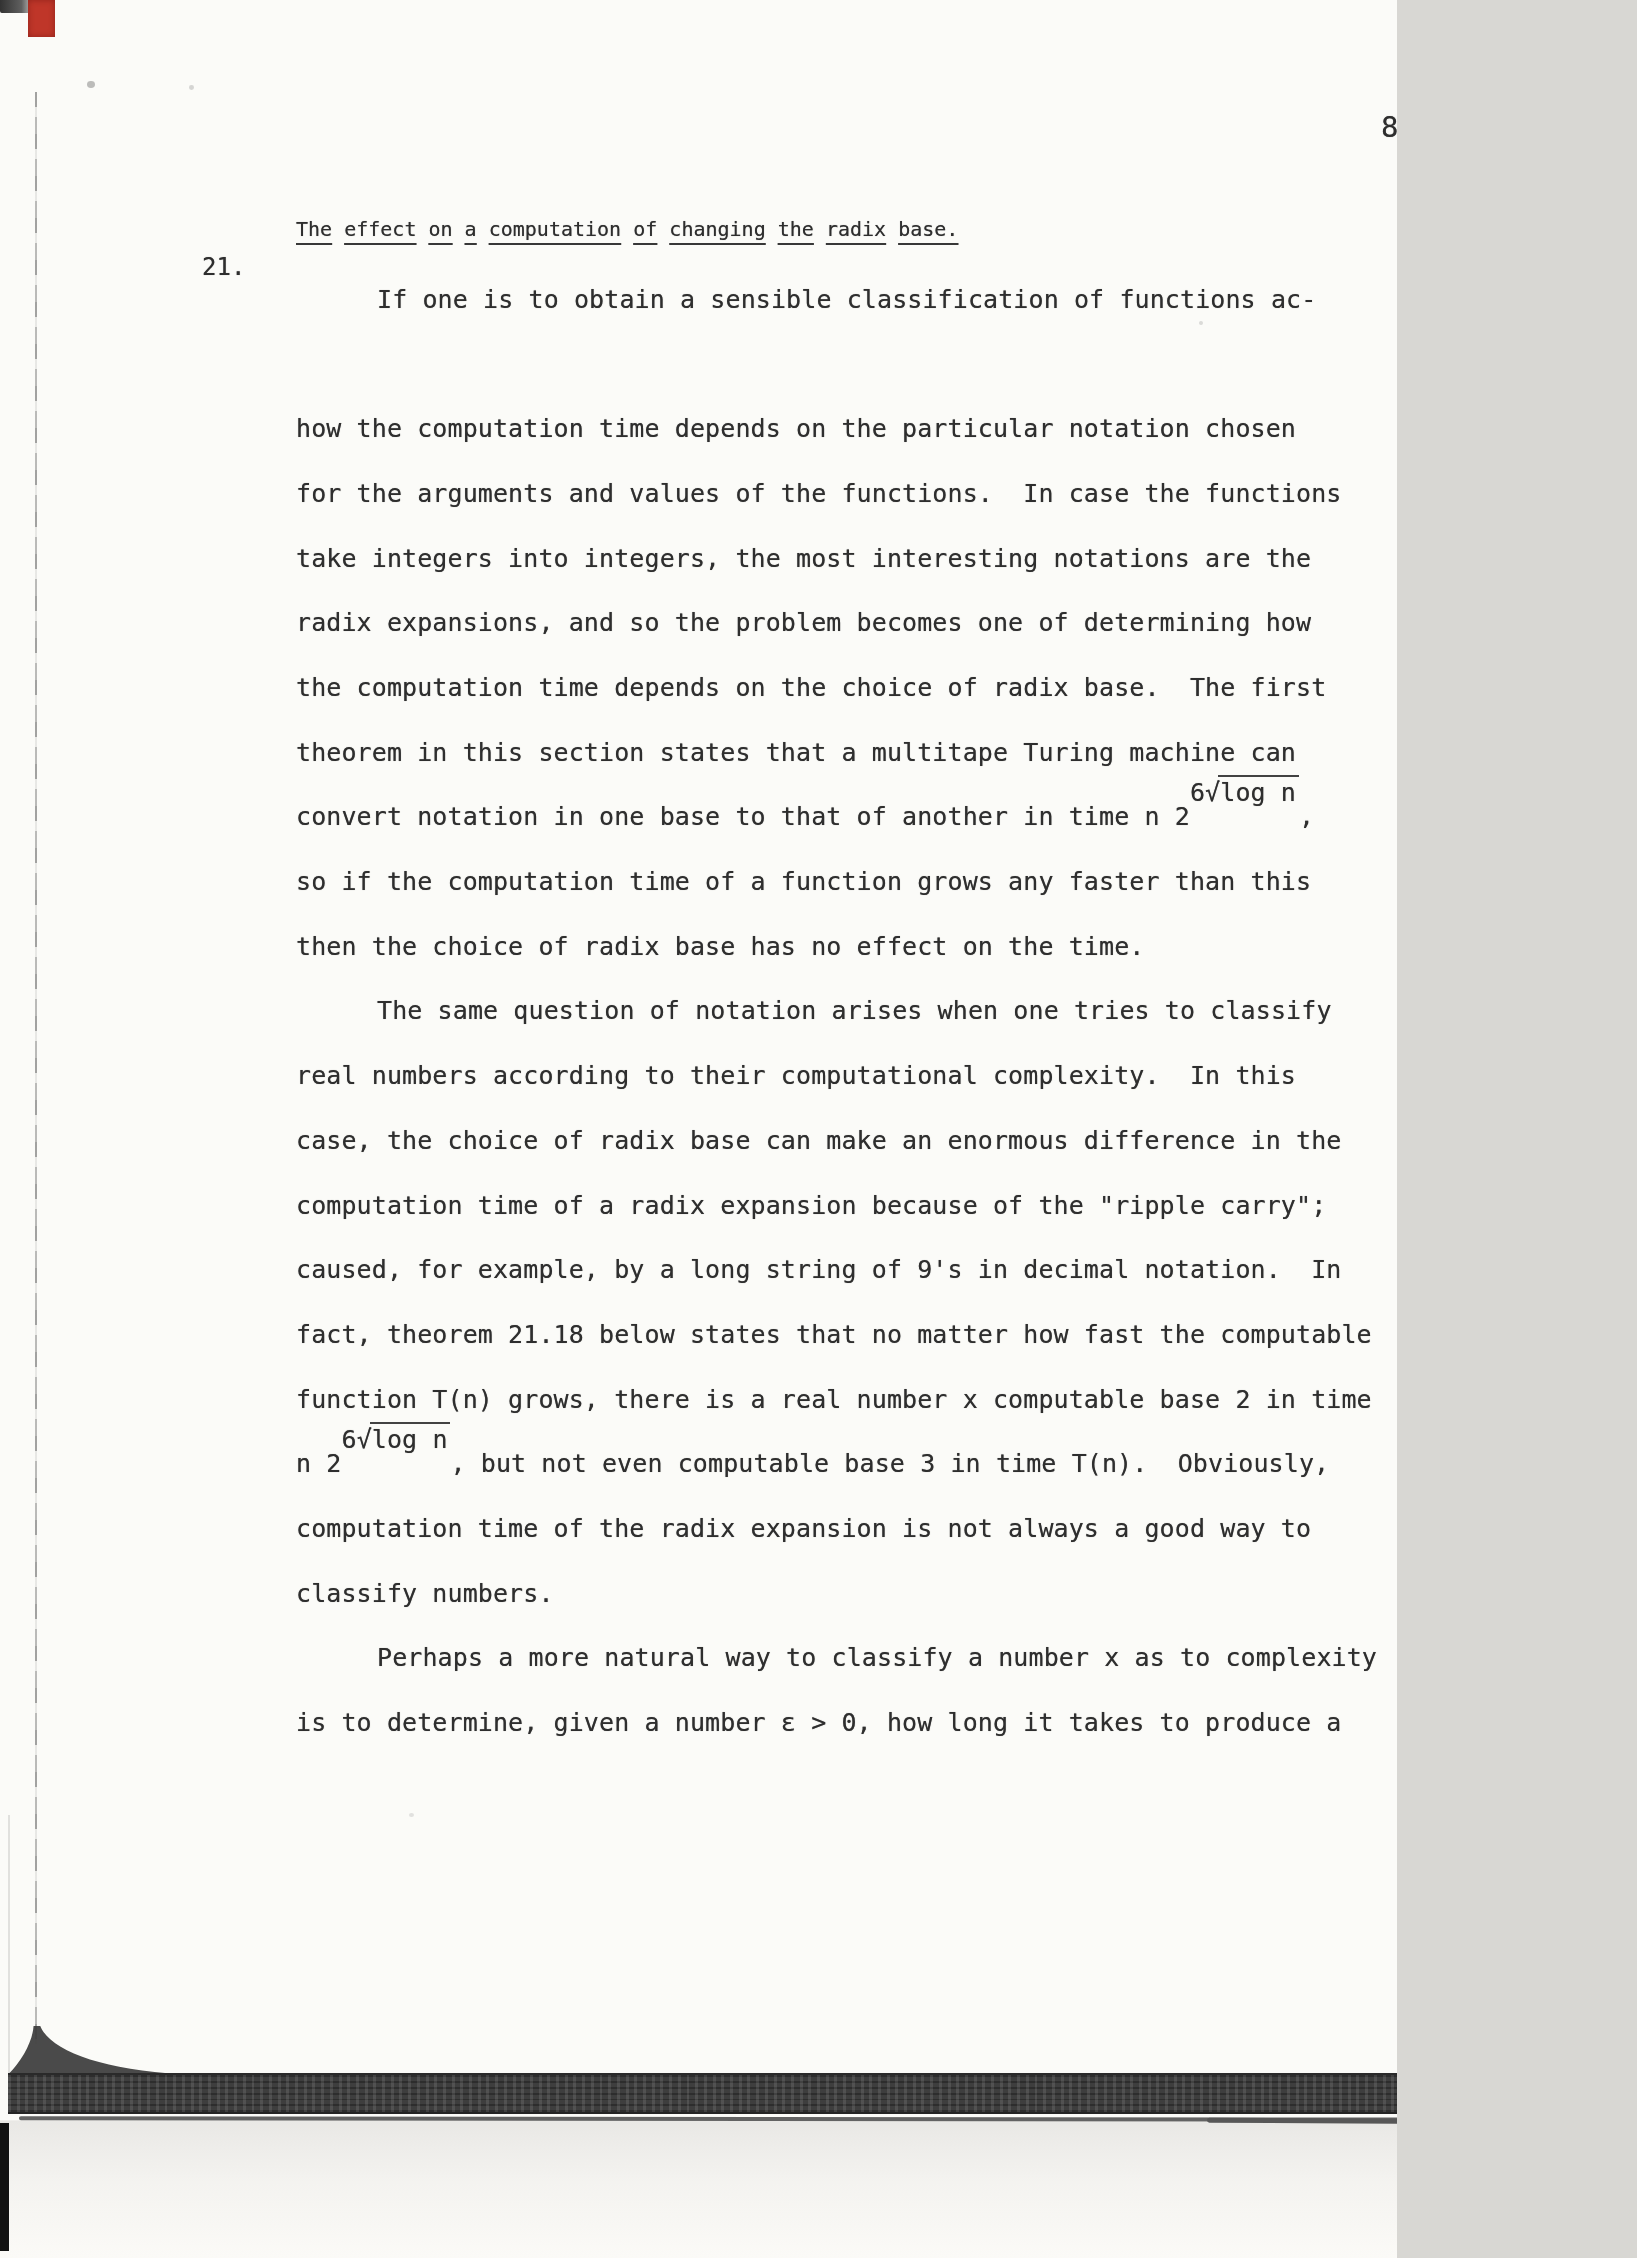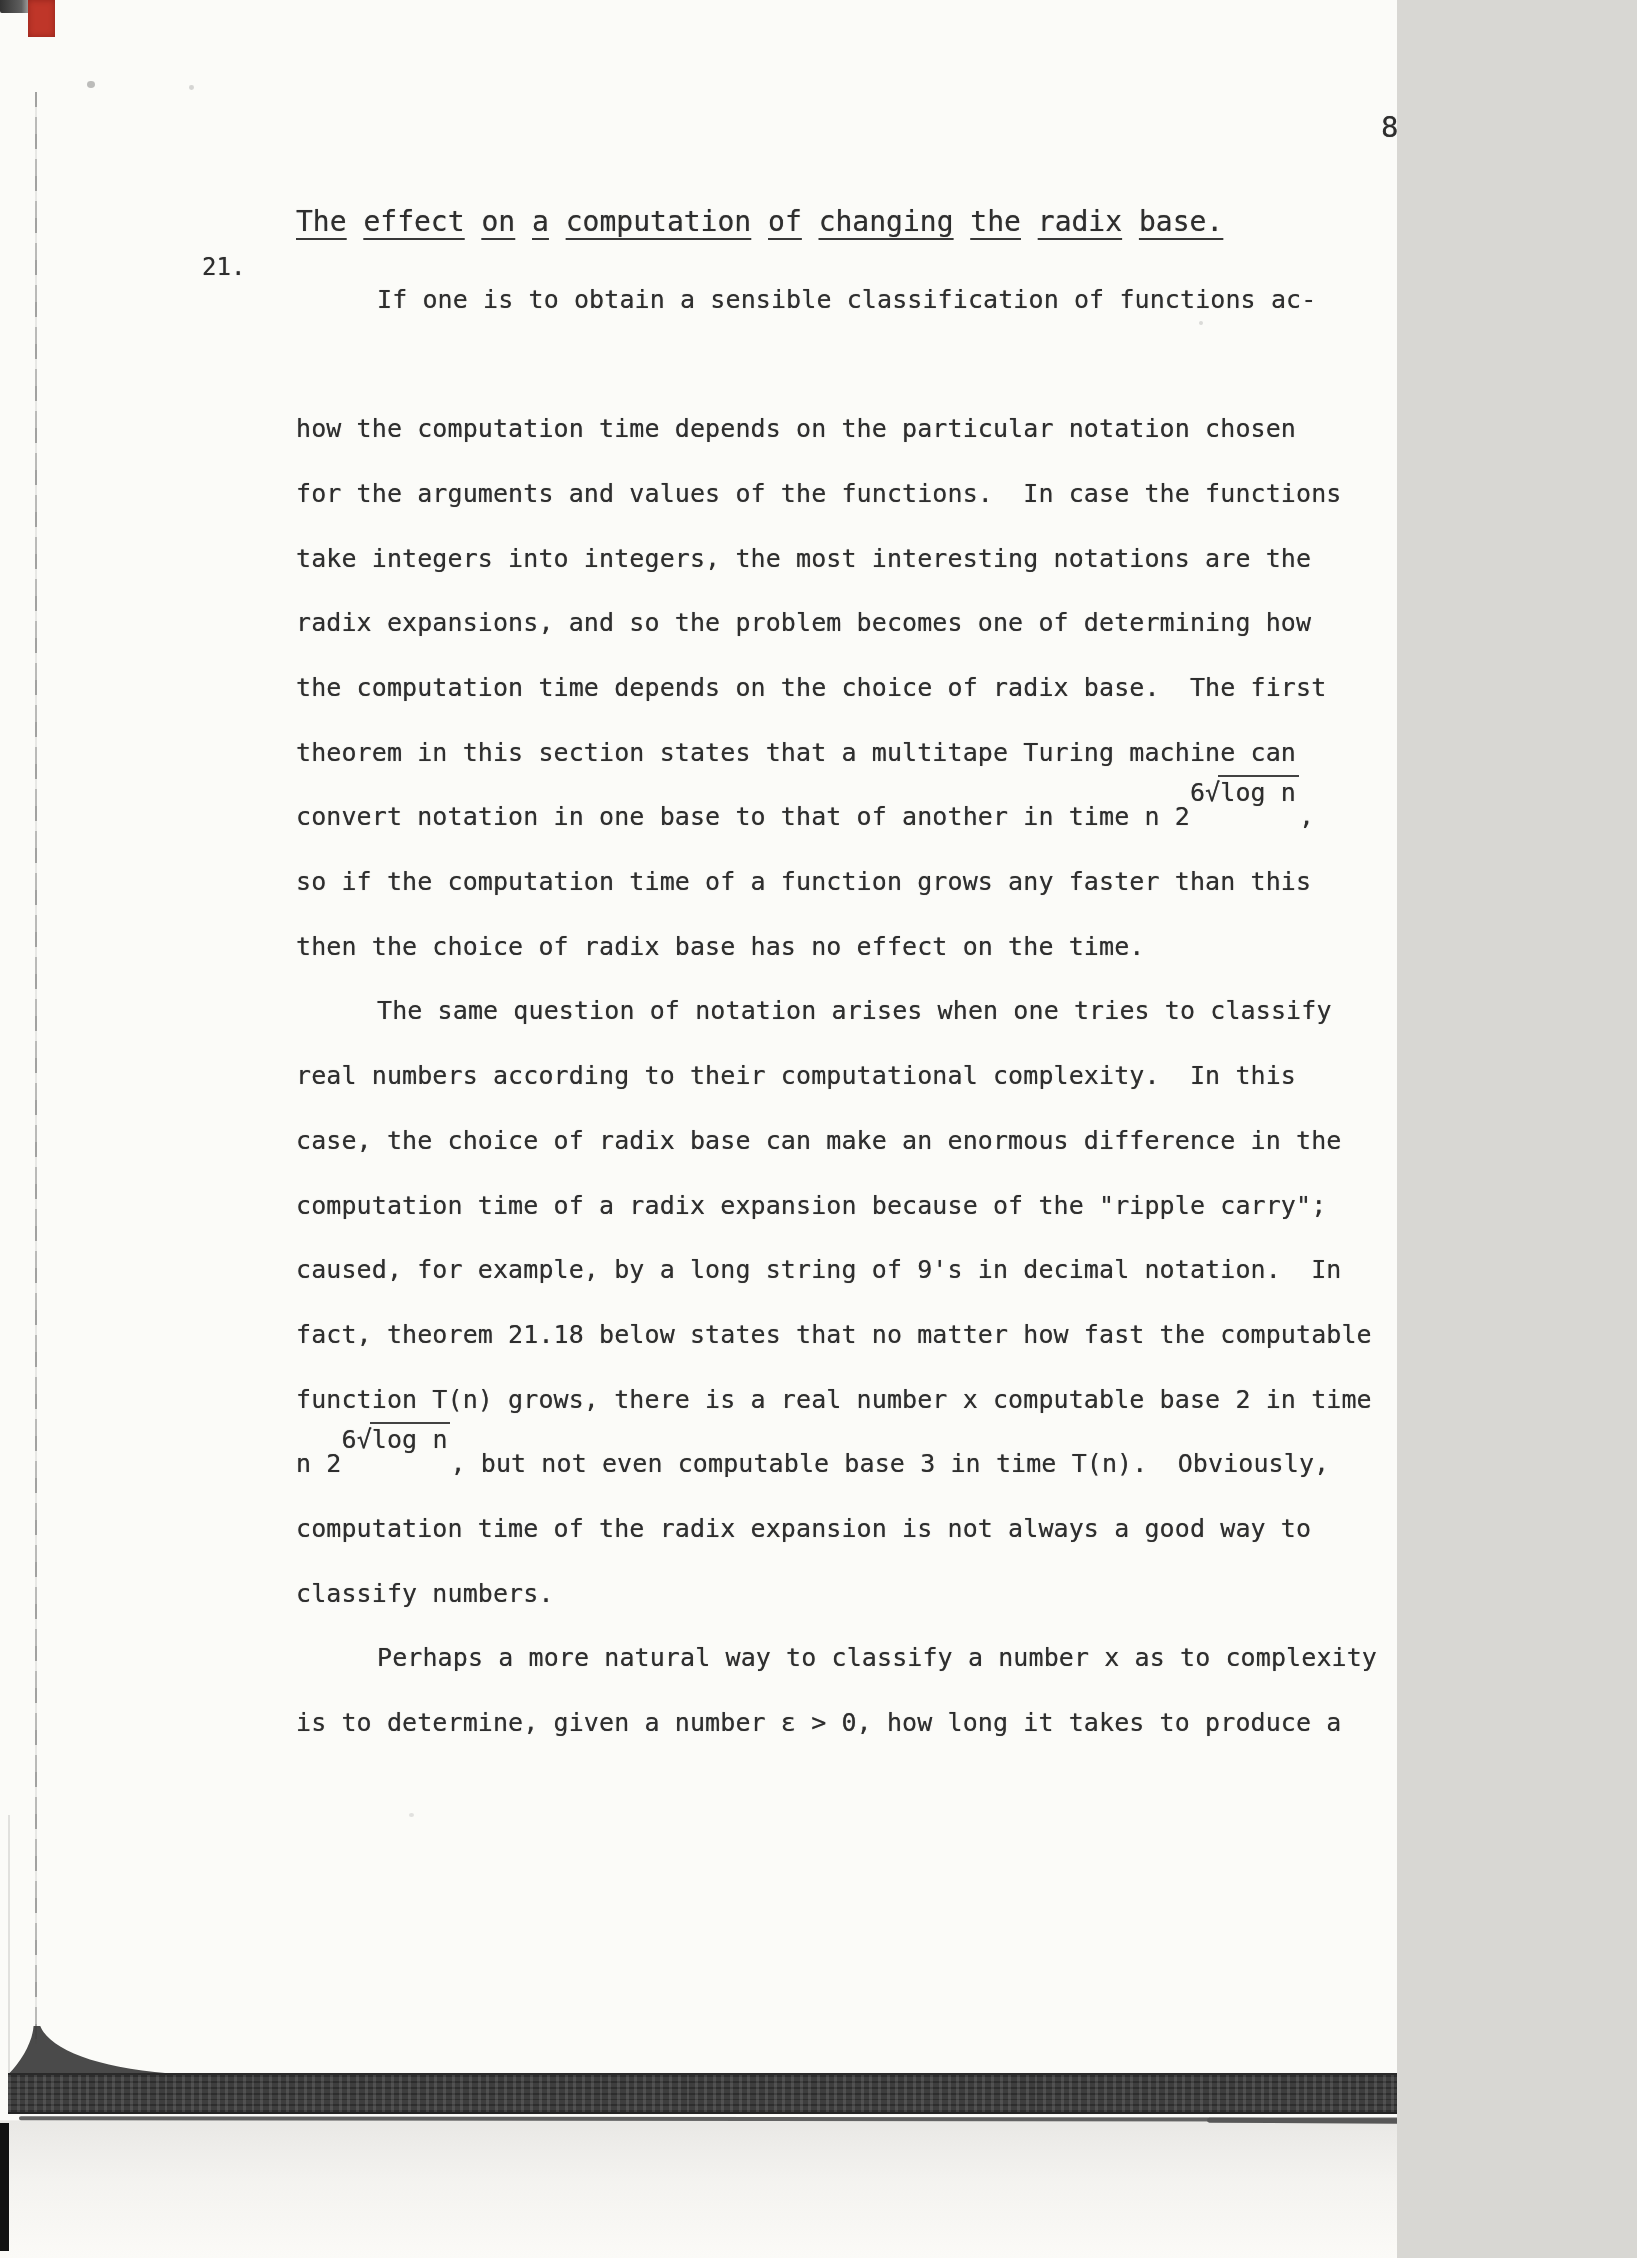--- a/index.html
+++ b/index.html
@@ -14,21 +14,21 @@
     background:var(--paper,#fbfbf8);
   }
   .ink{color:var(--ink,#2e2e2e);text-shadow:0 0 0.7px rgba(45,45,45,.65);}
   .page-number{
     position:absolute;left:1381px;top:110px;font-size:29px;letter-spacing:1px;
   }
   .section-number{
     position:absolute;left:202px;top:205px;font-size:24px;margin-top:48px;
   }
   .section-title{
-    position:absolute;left:296px;top:205px;font-size:28px;white-space:pre;text-align:center;
+    position:absolute;left:296px;top:217px;font-size:20px;white-space:pre;text-align:center;
   }
   .section-title .uw{
     text-decoration:underline;
     text-decoration-thickness:1.9px;
     text-underline-offset:6.8px;
     text-decoration-color:rgba(46,46,46,.85);
   }
   .lines{position:absolute;left:0;top:0;width:1638px;height:2120px;}
   .line{
     position:absolute;left:296px;font-size:25px;white-space:pre;

